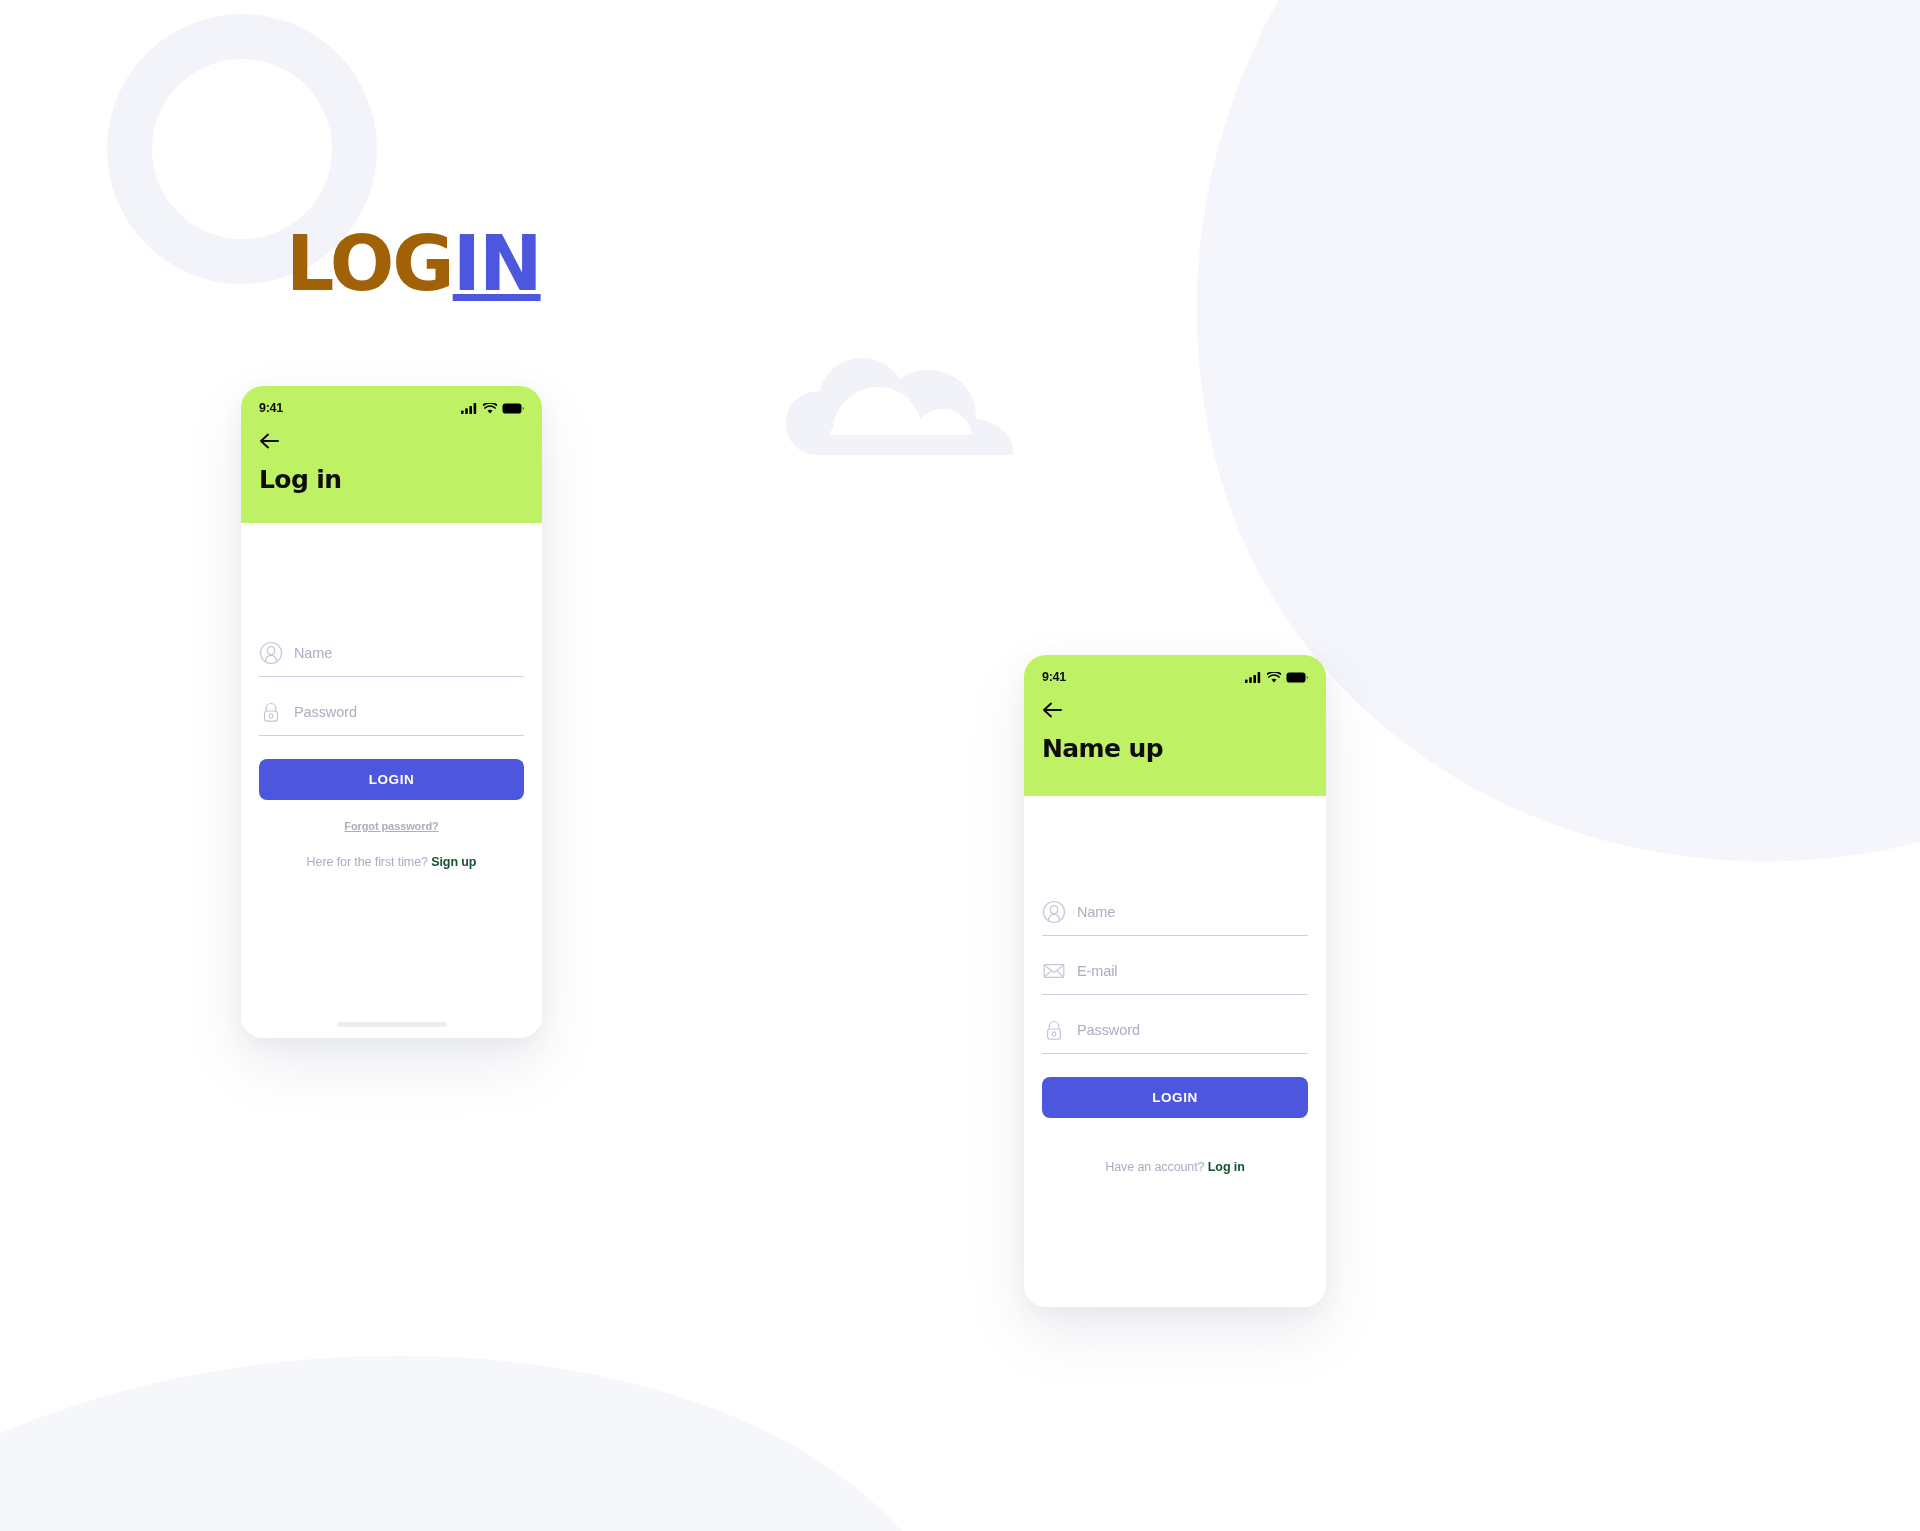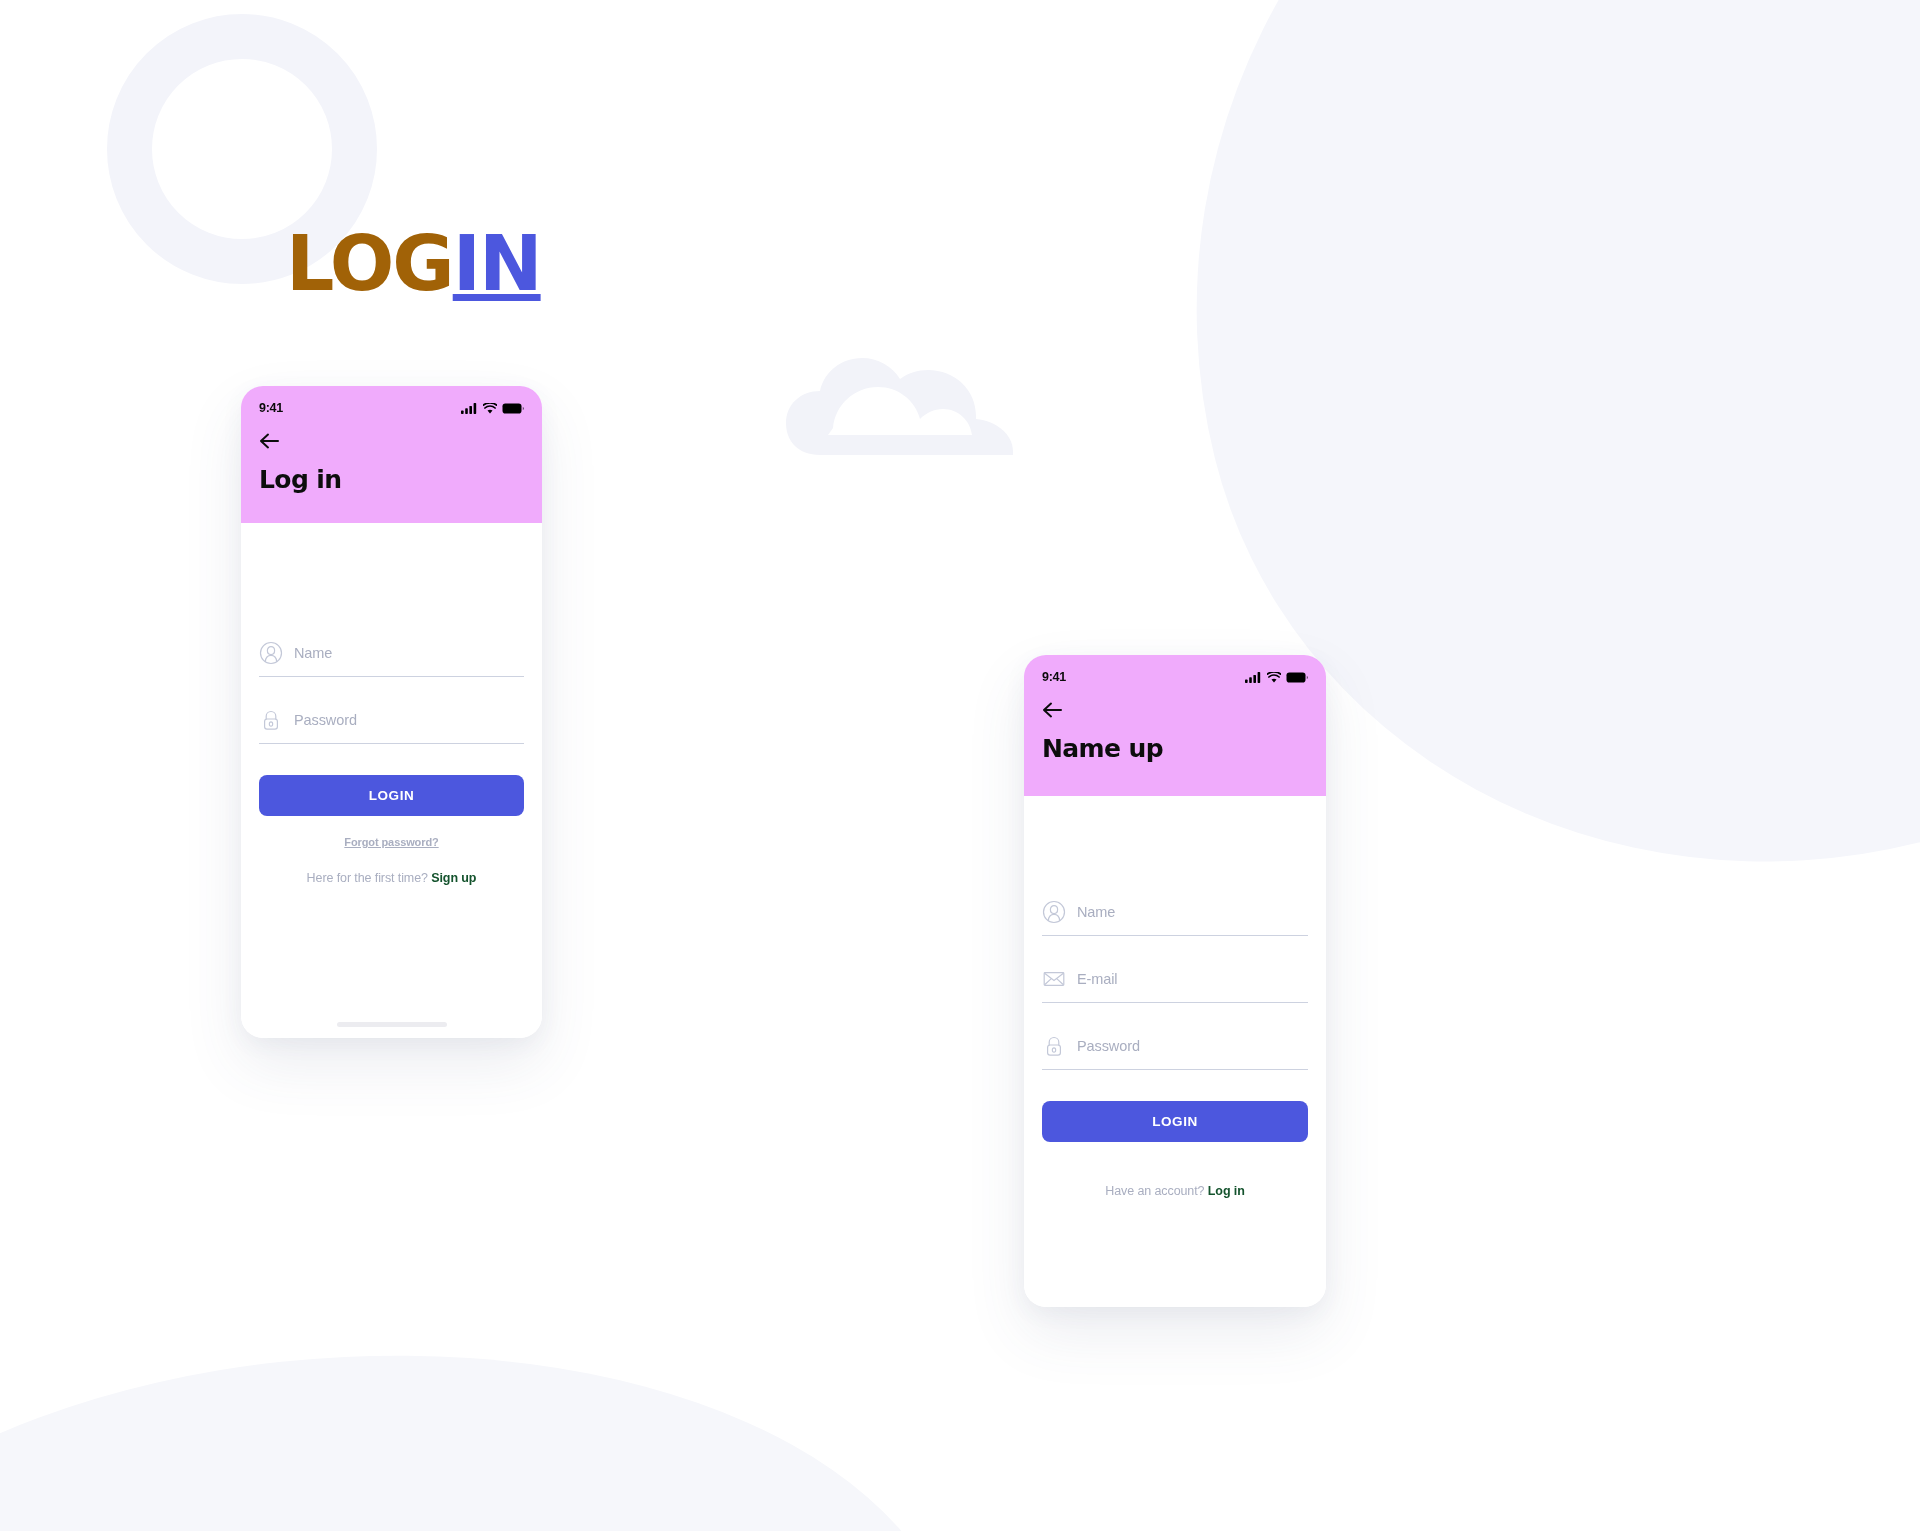--- a/index.html
+++ b/index.html
@@ -95,21 +95,21 @@
     height: 652px;
   }
   #phone-signup {
     left: 1024px;
     top: 655px;
     width: 302px;
     height: 652px;
   }
 
   .phone-header {
-    background: #f0abfc;
+    background: #bef264;
     padding: 14px 18px 0 18px;
     box-sizing: border-box;
   }
   #phone-login .phone-header { height: 137px; }
   #phone-signup .phone-header { height: 141px; }
 
   .status-bar {
     display: flex;
     align-items: center;
     justify-content: space-between;
@@ -161,21 +161,21 @@
     padding-top: 118px;
   }
   #phone-signup .fields { padding-top: 104px; }
 
   .field {
     display: flex;
     align-items: center;
     gap: 11px;
     border-bottom: 1.4px solid #cdd2e0;
     padding-bottom: 11px;
-    margin-bottom: 31px;
+    margin-bottom: 23px;
     cursor: text;
   }
   .field-icon {
     width: 24px;
     height: 24px;
     flex: 0 0 24px;
   }
   .field-placeholder {
     font-size: 14.5px;
     color: #a9aec0;

